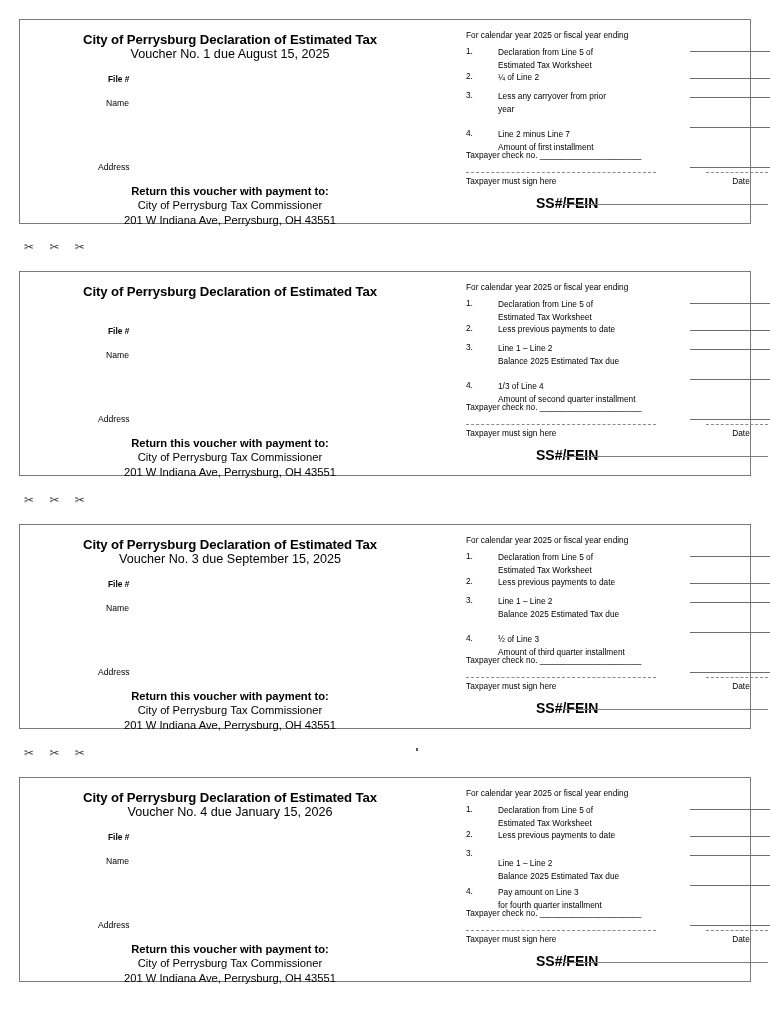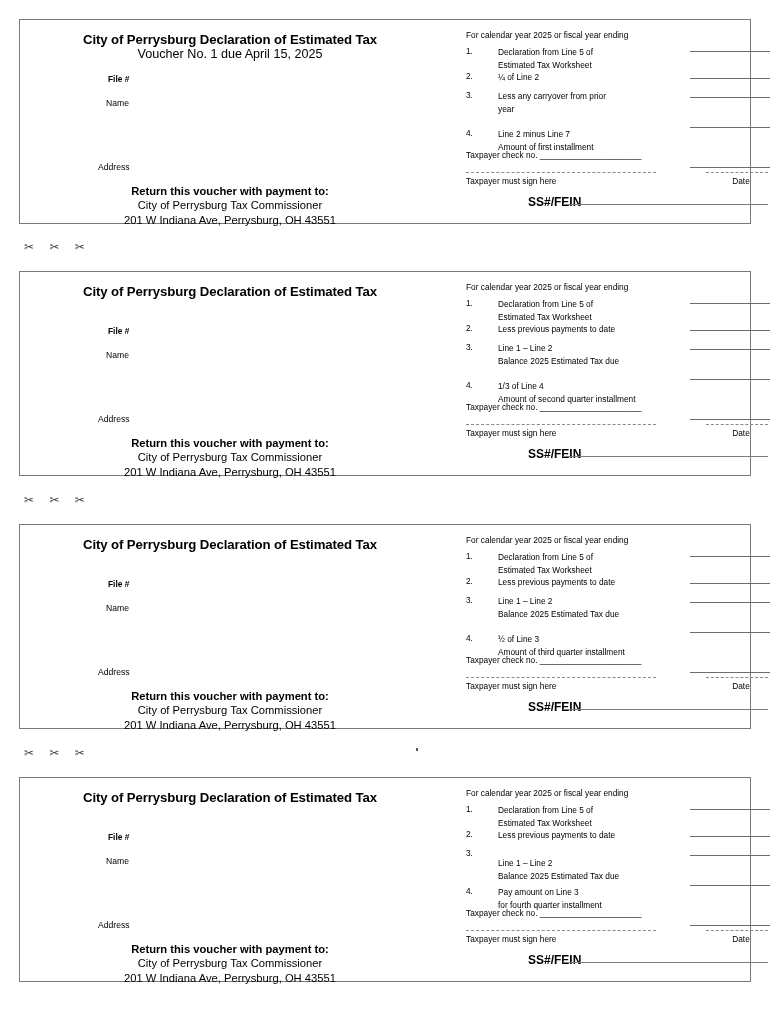--- a/index.html
+++ b/index.html
@@ -200,22 +200,22 @@
     top: 156px;
     left: 262px;
     width: 62px;
     text-align: center;
     font-size: 8.3px;
   }
 
   .ssn-label {
     position: absolute;
     top: 175px;
-    left: 80px;
-    font-size: 12px;
+    left: 88px;
+    font-size: 14px;
     font-weight: bold;
     white-space: nowrap;
   }
   .ssn-rule {
     position: absolute;
     top: 184px;
     left: 115px;
     width: 205px;
     border-top: 1.3px solid #7c7c7c;
   }
@@ -245,21 +245,21 @@
 </style>
 </head>
 <body>
 
 <div class="page">
 
   <div class="voucher v1">
     <div class="voucher-inner">
       <div class="left-col">
         <div class="title-main">City of Perrysburg Declaration of Estimated Tax</div>
-        <div class="title-sub">Voucher No. 1 due April 15, 2025</div>
+        <div class="title-sub">Voucher No. 1 due August 15, 2025</div>
         <div class="field-label field-file">File #</div>
         <div class="field-label field-name">Name</div>
         <div class="field-label field-addr">Address</div>
         <div class="return-block">
           <div class="return-head">Return this voucher with payment to:</div>
           <div class="return-line">City of Perrysburg Tax Commissioner</div>
           <div class="return-line">201 W Indiana Ave, Perrysburg, OH  43551</div>
         </div>
       </div>
 
@@ -380,20 +380,21 @@
       </div>
     </div>
   </div>
 
   <div class="scissors sc2">✂ ✂ ✂</div>
 
   <div class="voucher v3">
     <div class="voucher-inner">
       <div class="left-col">
         <div class="title-main">City of Perrysburg Declaration of Estimated Tax</div>
+        <div class="title-sub">Voucher No. 3 due September 15, 2025</div>
         <div class="field-label field-file">File #</div>
         <div class="field-label field-name">Name</div>
         <div class="field-label field-addr">Address</div>
         <div class="return-block">
           <div class="return-head">Return this voucher with payment to:</div>
           <div class="return-line">City of Perrysburg Tax Commissioner</div>
           <div class="return-line">201 W Indiana Ave, Perrysburg, OH  43551</div>
         </div>
       </div>
 
@@ -448,20 +449,21 @@
     </div>
   </div>
 
   <div class="scissors sc3">✂ ✂ ✂</div>
   <div class="artifact-dot"></div>
 
   <div class="voucher v4">
     <div class="voucher-inner">
       <div class="left-col">
         <div class="title-main">City of Perrysburg Declaration of Estimated Tax</div>
+        <div class="title-sub">Voucher No. 4 due January 15, 2026</div>
         <div class="field-label field-file">File #</div>
         <div class="field-label field-name">Name</div>
         <div class="field-label field-addr">Address</div>
         <div class="return-block">
           <div class="return-head">Return this voucher with payment to:</div>
           <div class="return-line">City of Perrysburg Tax Commissioner</div>
           <div class="return-line">201 W Indiana Ave, Perrysburg, OH  43551</div>
         </div>
       </div>
 

